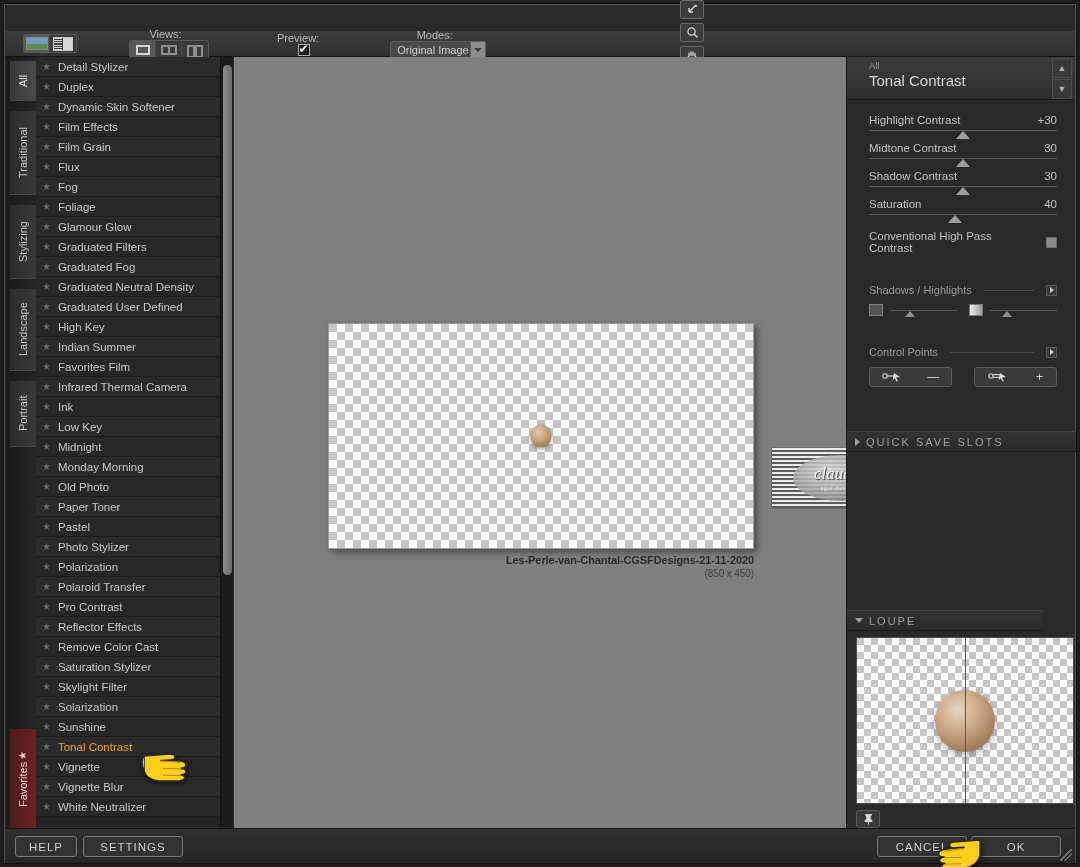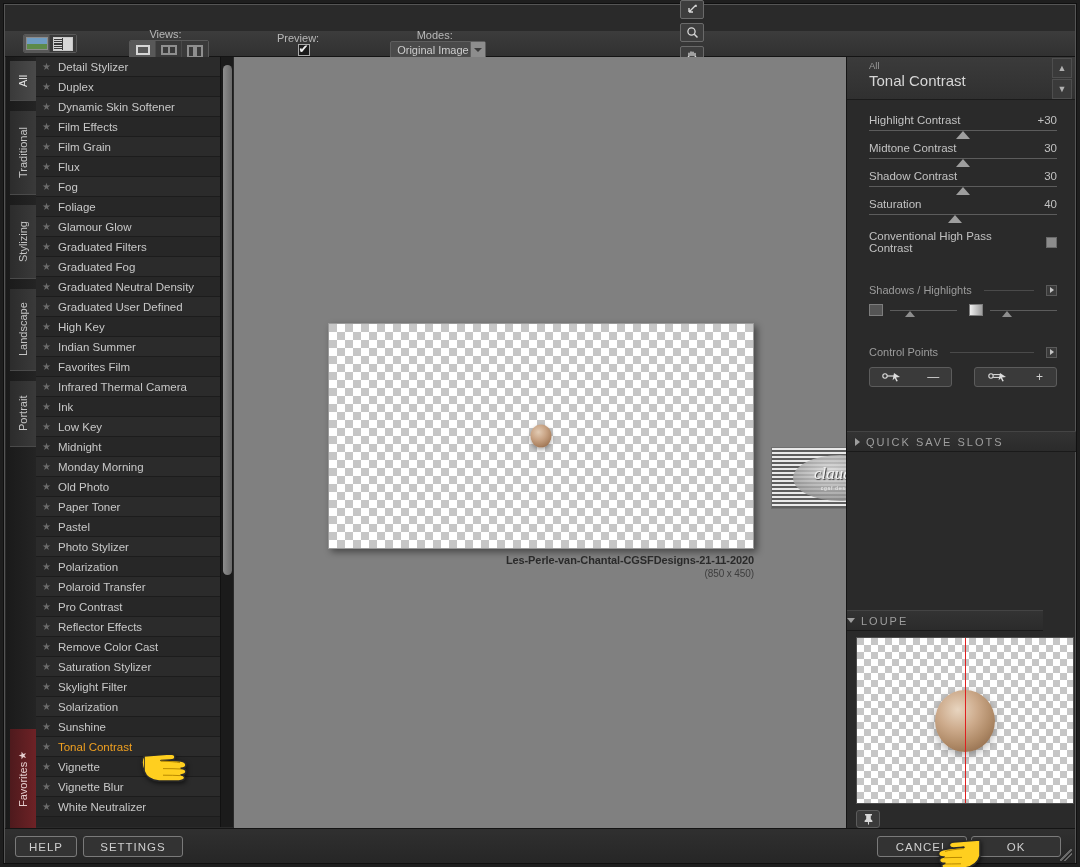--- a/index.html
+++ b/index.html
@@ -276,21 +276,21 @@
     font-size:11px; color:#9e9e9e; letter-spacing:2px;margin-top:44px;
   }
   .qss .tri{
     border-top:4px solid transparent;border-bottom:4px solid transparent;
     border-left:5px solid #9e9e9e; margin-right:6px;
   }
   .loupe-hdr{
     position:absolute; left:0; top:553px; width:196px; height:21px;
     background:linear-gradient(#333,#2b2b2b);
     border-top:1px solid #444; border-bottom:1px solid #1a1a1a;
-    display:flex; align-items:center; 
+    display:flex; align-items:center; padding-left:8px;
     font-size:11px; color:#9e9e9e; letter-spacing:2px;
   }
   .loupe-hdr .tri{
     border-left:4px solid transparent;border-right:4px solid transparent;
     border-top:5px solid #9e9e9e; margin-right:6px;
   }
   .loupe-view{
     position:absolute; left:9px; top:580px; width:218px; height:167px;
     background: repeating-conic-gradient(#ffffff 0 25%, #c6c6c6 0 50%) 0 0/14px 14px;
     border:1px solid #4d4d4d;

